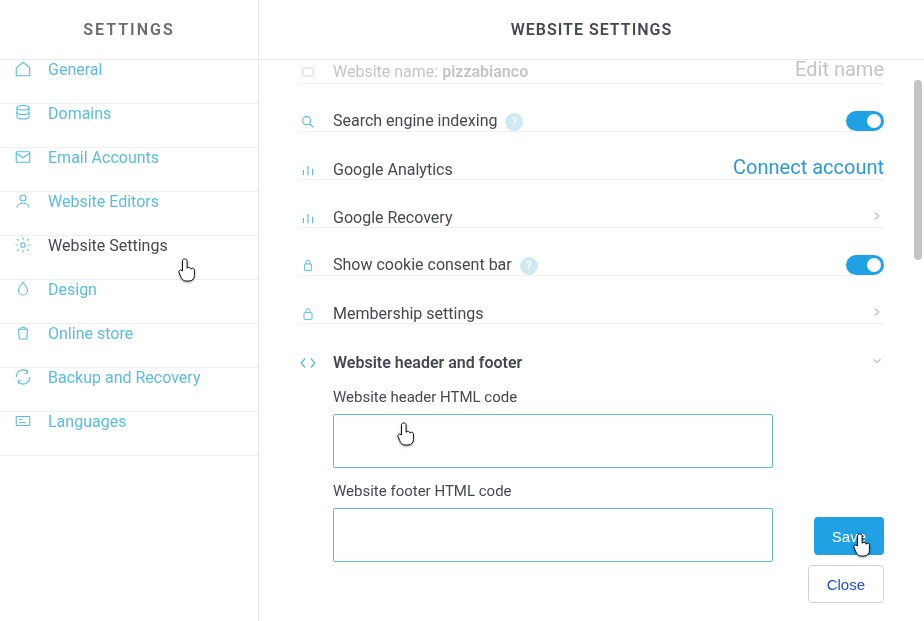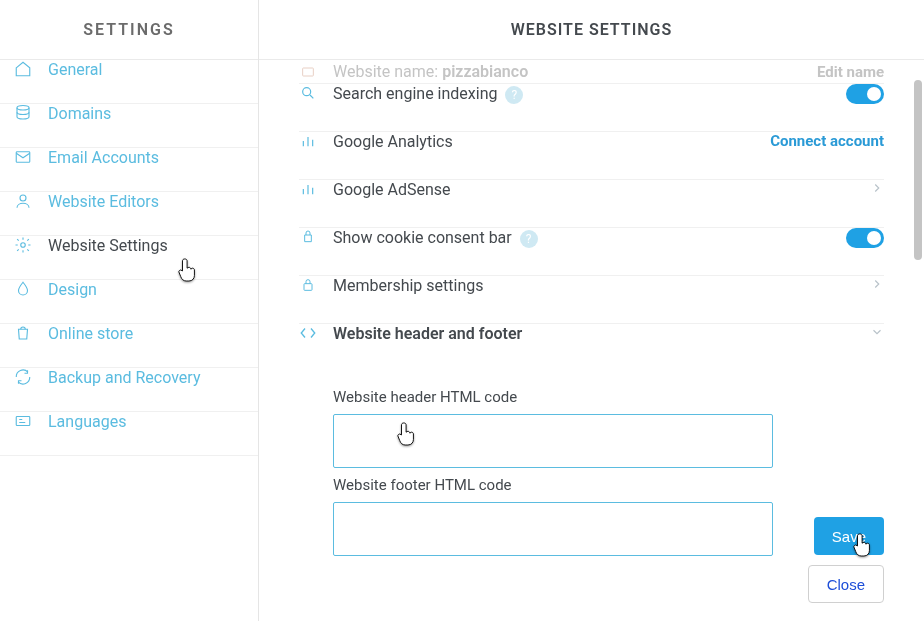--- a/index.html
+++ b/index.html
@@ -79,21 +79,21 @@
       color: #44494e;
     }
     .main-content {
       flex: 1;
       overflow-y: auto;
       padding: 0 40px 0 40px;
       position: relative;
     }
     .setting-row {
       display: flex;
-      align-items: flex-start;
+      align-items: flex-end;
       gap: 16px;
       height: 48px;
       border-bottom: 1px solid #f0f0f0;
     }
     .setting-row.partial {
       height: 24px;
       overflow: hidden;
       align-items: flex-end;
       padding-bottom: 2px;
       color: #c4c4c4;
@@ -119,24 +119,23 @@
       border-radius: 50%;
       background: #cfe9f3;
       color: #fff;
       font-size: 12px;
       display: inline-flex;
       align-items: center;
       justify-content: center;
       margin-left: 4px;
     }
     .right-action {
-      font-size: 15px;
+      font-size: 20px;
       color: #2a9ad6;
       cursor: pointer;
-      font-weight: bold;
     }
     .right-action.muted { color: #c4c4c4; }
     .toggle {
       width: 38px;
       height: 20px;
       border-radius: 999px;
       background: #1fa1e4;
       position: relative;
     }
     .toggle::after {
@@ -356,21 +355,21 @@
       <span class="setting-label">Google Analytics</span>
       <span class="right-action">Connect account</span>
     </div>
 
     <div class="setting-row">
       <span class="setting-icon">
         <svg width="16" height="16" viewBox="0 0 24 24" fill="none" stroke="currentColor" stroke-width="1.8">
             <path d="M5 20V12M12 20V6M19 20V10"></path>
           </svg>
       </span>
-      <span class="setting-label">Google AdSense</span>
+      <span class="setting-label">Google Recovery</span>
       <span class="chevron-right">
         <svg width="14" height="14" viewBox="0 0 24 24" fill="none" stroke="currentColor" stroke-width="2">
             <path d="M9 6l6 6-6 6"></path>
           </svg>
       </span>
     </div>
 
     <div class="setting-row">
       <span class="setting-icon">
         <svg width="16" height="16" viewBox="0 0 24 24" fill="none" stroke="currentColor" stroke-width="1.5">
@@ -411,21 +410,21 @@
         <svg width="14" height="14" viewBox="0 0 24 24" fill="none" stroke="currentColor" stroke-width="2">
             <path d="M6 9l6 6 6-6"></path>
           </svg>
       </span>
     </div>
 
     <div class="expanded-section">
       <div class="field-label">Website header HTML code</div>
       <textarea class="code-input" style=""></textarea>
 
-      <div class="field-label" style="margin-top:4px;">Website footer HTML code</div>
+      <div class="field-label" style="margin-top:10px;">Website footer HTML code</div>
       <textarea class="code-input" style=""></textarea>
     </div>
 
   </div>
 
   <div class="buttons-row">
     <button class="btn btn-primary">Save</button>
     <button class="btn btn-secondary">Close</button>
   </div>
 

